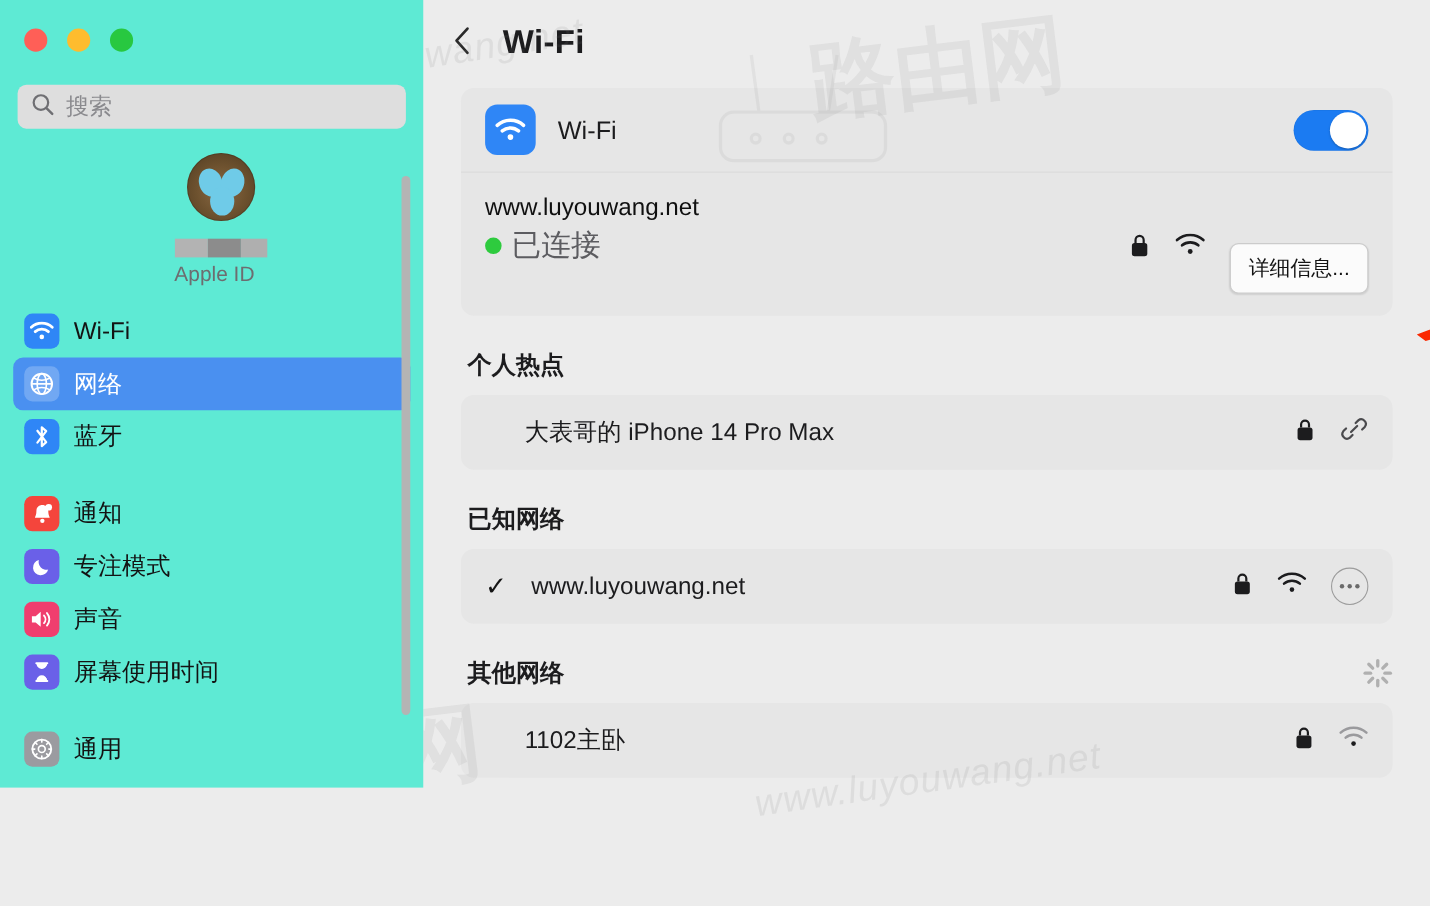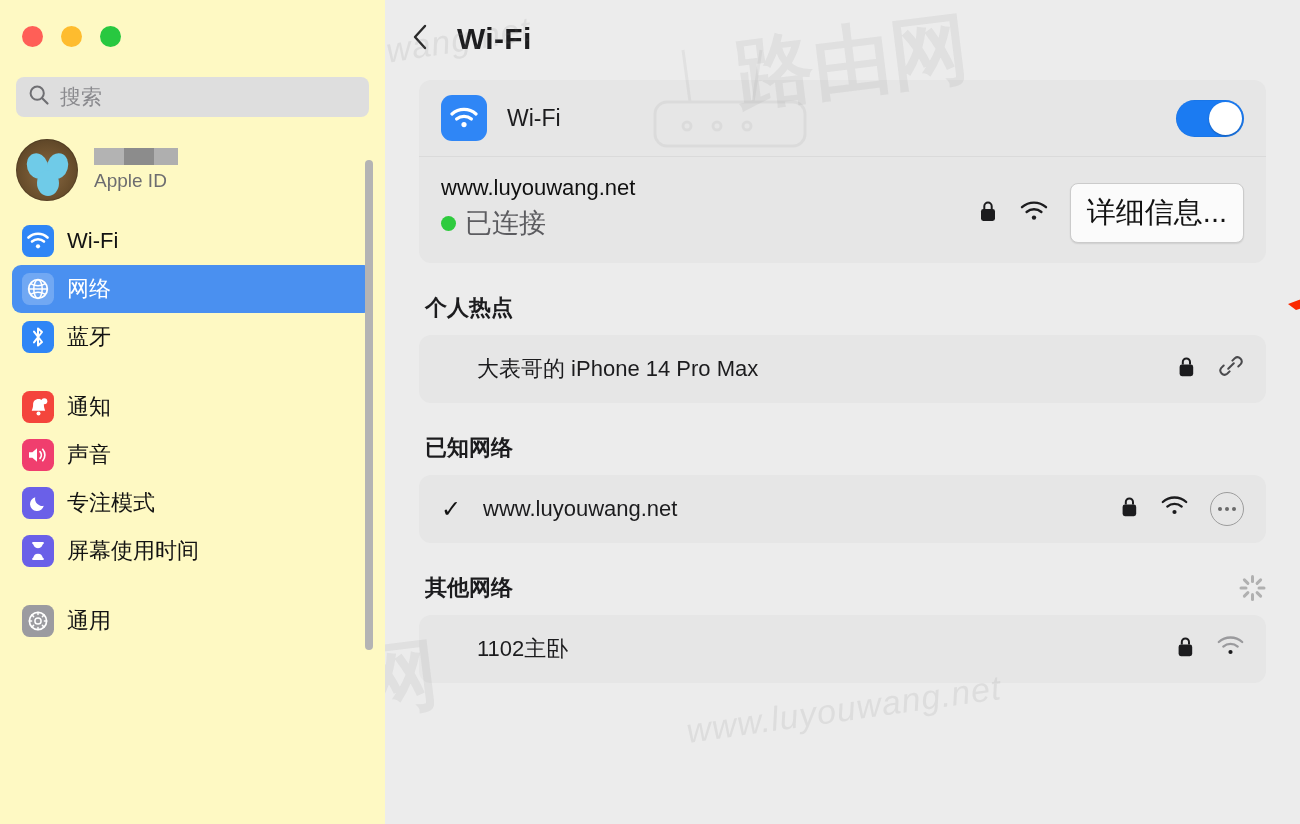--- a/index.html
+++ b/index.html
@@ -6,40 +6,41 @@
   html,body { width:1300px; height:824px; overflow:hidden; }
   body {
     font-family:"Liberation Sans","DejaVu Sans",sans-serif;
     background:#ECECEC; color:#1c1c1e;
     -webkit-font-smoothing:antialiased;
   }
   .window { position:relative; width:1300px; height:824px; display:flex; }
 
   
   .sidebar {
-    width:385px; height:824px; background:#fef9c3;
+    width:385px; height:716px; background:#5eead4;
     position:relative; flex:0 0 385px; overflow:hidden;
   }
   .traffic { display:flex; gap:18px; padding:26px 0 0 22px; }
   .dot { width:21px; height:21px; border-radius:50%; }
   .dot.red    { background:#FF5F57; }
   .dot.yellow { background:#FEBC2E; }
   .dot.green  { background:#28C840; }
 
   .search-wrap { padding:30px 16px 0 16px; }
   .search {
     height:40px; background:#DEDEDE; border-radius:8px;
     display:flex; align-items:center; gap:10px; padding:0 12px;
   }
   .search .ph { color:#8A8A8E; font-size:21px; }
   .search svg { flex:0 0 auto; }
 
   .account {
     display:flex; align-items:center; gap:16px;
     padding:22px 0 10px 16px;
+    flex-direction:column;
   }
   .avatar {
     width:62px; height:62px; border-radius:50%;
     background:radial-gradient(circle at 50% 55%, #8a6a45 0%, #6e522f 48%, #4e3a20 100%);
     position:relative; overflow:hidden; flex:0 0 62px;
     box-shadow:inset 0 0 0 1px rgba(0,0,0,.15);
   }
   .egg { position:absolute; background:#6FCBE8; border-radius:50%; }
   .egg.a { width:21px; height:26px; left:11px;  top:14px; transform:rotate(-18deg); }
   .egg.b { width:21px; height:26px; left:31px;  top:14px; transform:rotate(16deg); }
@@ -107,22 +108,23 @@
   .net-row { align-items:flex-start; padding:18px 22px 20px 22px; }
   .net-info { display:flex; flex-direction:column; gap:4px; }
   .net-name { font-size:22px; color:#101010; }
   .net-status { display:flex; align-items:center; gap:9px; font-size:27px; color:#5C5C60; }
   .bullet { width:15px; height:15px; border-radius:50%; background:#2ECB3E; flex:0 0 15px; }
   .warn { width:17px; height:15px; flex:0 0 17px; }
   .net-right { display:flex; align-items:center; gap:22px; margin-top:8px; }
 
   .details-btn {
     background:#FBFBFB; border:.5px solid #CBCBCB; border-radius:8px;
-    font-size:29px; color:#131313; padding:9px 16px; white-space:nowrap;
+    font-size:19px; color:#131313; padding:9px 16px; white-space:nowrap;
     box-shadow:0 1px 1.5px rgba(0,0,0,.10);
+    margin-top:38px;
   }
 
   .section-title { font-size:22px; font-weight:700; margin:30px 0 12px 6px; }
   .section-head { display:flex; align-items:center; margin:30px 0 12px 6px; }
   .section-head .section-title { margin:0; }
 
   .simple-row { display:flex; align-items:center; min-height:68px; padding:0 22px; font-size:22px; }
   .hot-name { margin-left:36px; }
   .known-name { margin-left:22px; }
   .check { width:20px; font-size:24px; color:#141414; flex:0 0 20px; }
@@ -231,36 +233,36 @@
           <svg width="21" height="22" viewBox="0 0 21 22">
               <path d="M10.5 3c-3.3 0-5.4 2.3-5.4 5.4 0 4.2-1.3 5.3-1.3 6.3h13.4c0-1-1.3-2.1-1.3-6.3C15.9 5.3 13.8 3 10.5 3Z" fill="#fff"></path>
               <circle cx="10.5" cy="17.5" r="2" fill="#fff"></circle>
               <circle cx="16.3" cy="5.2" r="3" fill="#fff"></circle>
             </svg>
         </span>
         <span>通知</span>
       </div>
 
       <div class="nav-item">
+        <span class="ico" style="background:#6A60E8">
+          <svg width="20" height="20" viewBox="0 0 20 20">
+              <path d="M15.8 12.7A7 7 0 0 1 7.3 4.2a7 7 0 1 0 8.5 8.5Z" fill="#fff"></path>
+            </svg>
+        </span>
+        <span>专注模式</span>
+      </div>
+
+      <div class="nav-item">
         <span class="ico" style="background:#F03E6E">
           <svg width="24" height="20" viewBox="0 0 24 20">
               <path d="M3 7.2h3.4L11 3.2v13.6L6.4 12.8H3Z" fill="#fff"></path>
               <path d="M14 6.6a5 5 0 0 1 0 6.8M16.7 4.3a8.6 8.6 0 0 1 0 11.4" fill="none" stroke="#fff" stroke-width="1.7" stroke-linecap="round"></path>
             </svg>
         </span>
         <span>声音</span>
-      </div>
-
-      <div class="nav-item">
-        <span class="ico" style="background:#6A60E8">
-          <svg width="20" height="20" viewBox="0 0 20 20">
-              <path d="M15.8 12.7A7 7 0 0 1 7.3 4.2a7 7 0 1 0 8.5 8.5Z" fill="#fff"></path>
-            </svg>
-        </span>
-        <span>专注模式</span>
       </div>
 
       <div class="nav-item">
         <span class="ico" style="background:#6A60E8">
           <svg width="18" height="22" viewBox="0 0 18 22">
               <path d="M4 3h10M4 19h10M5 3c0 4 8 4 8 0M5 19c0-4 8-4 8 0" fill="none" stroke="#fff" stroke-width="1.8" stroke-linecap="round"></path>
               <path d="M5 3c0 6 8 6 8 0M5 19c0-6 8-6 8 0" fill="#fff" stroke="#fff" stroke-width="1.3"></path>
             </svg>
         </span>
         <span>屏幕使用时间</span>

